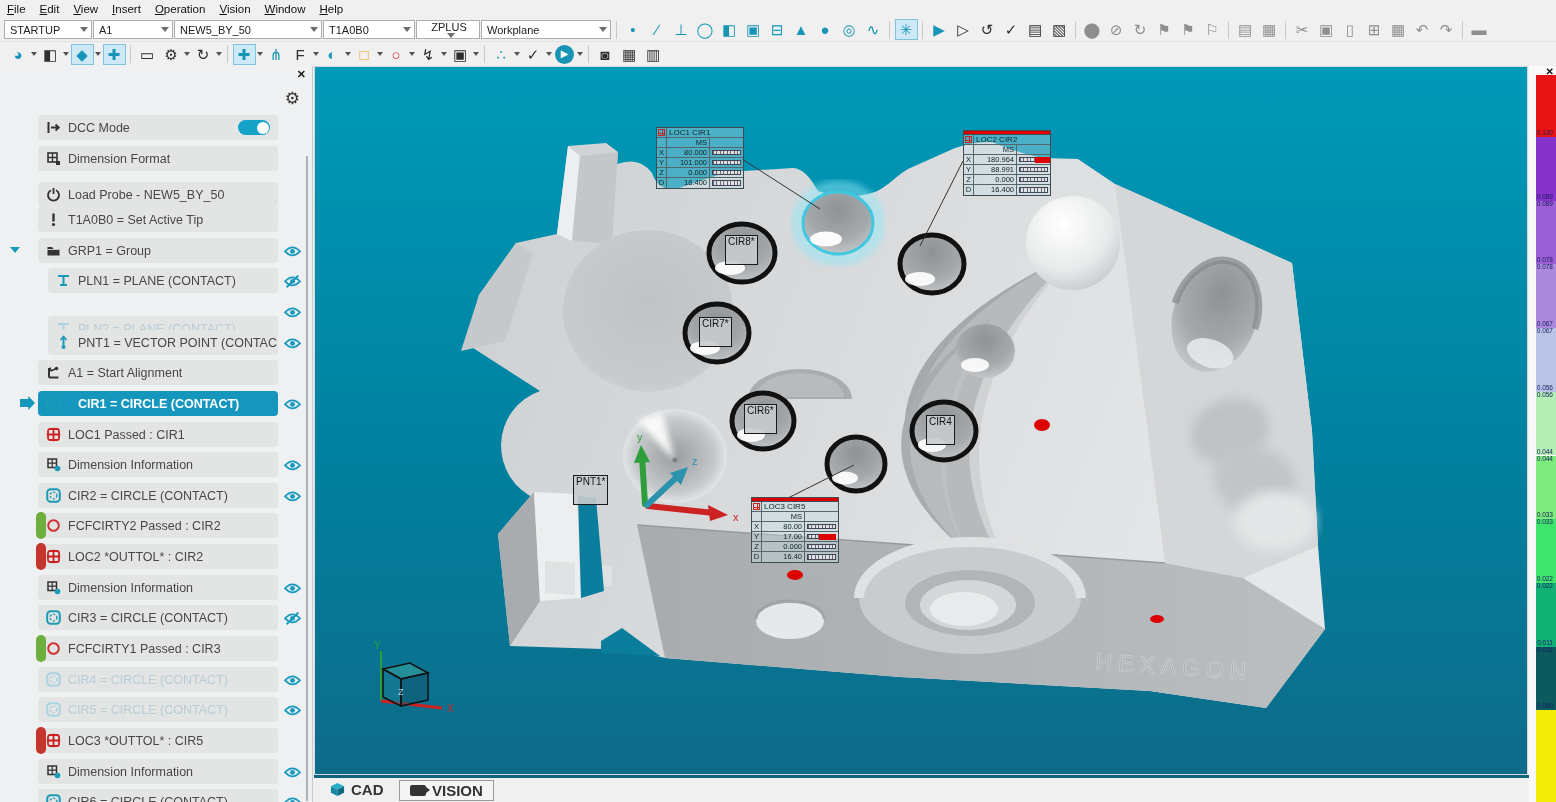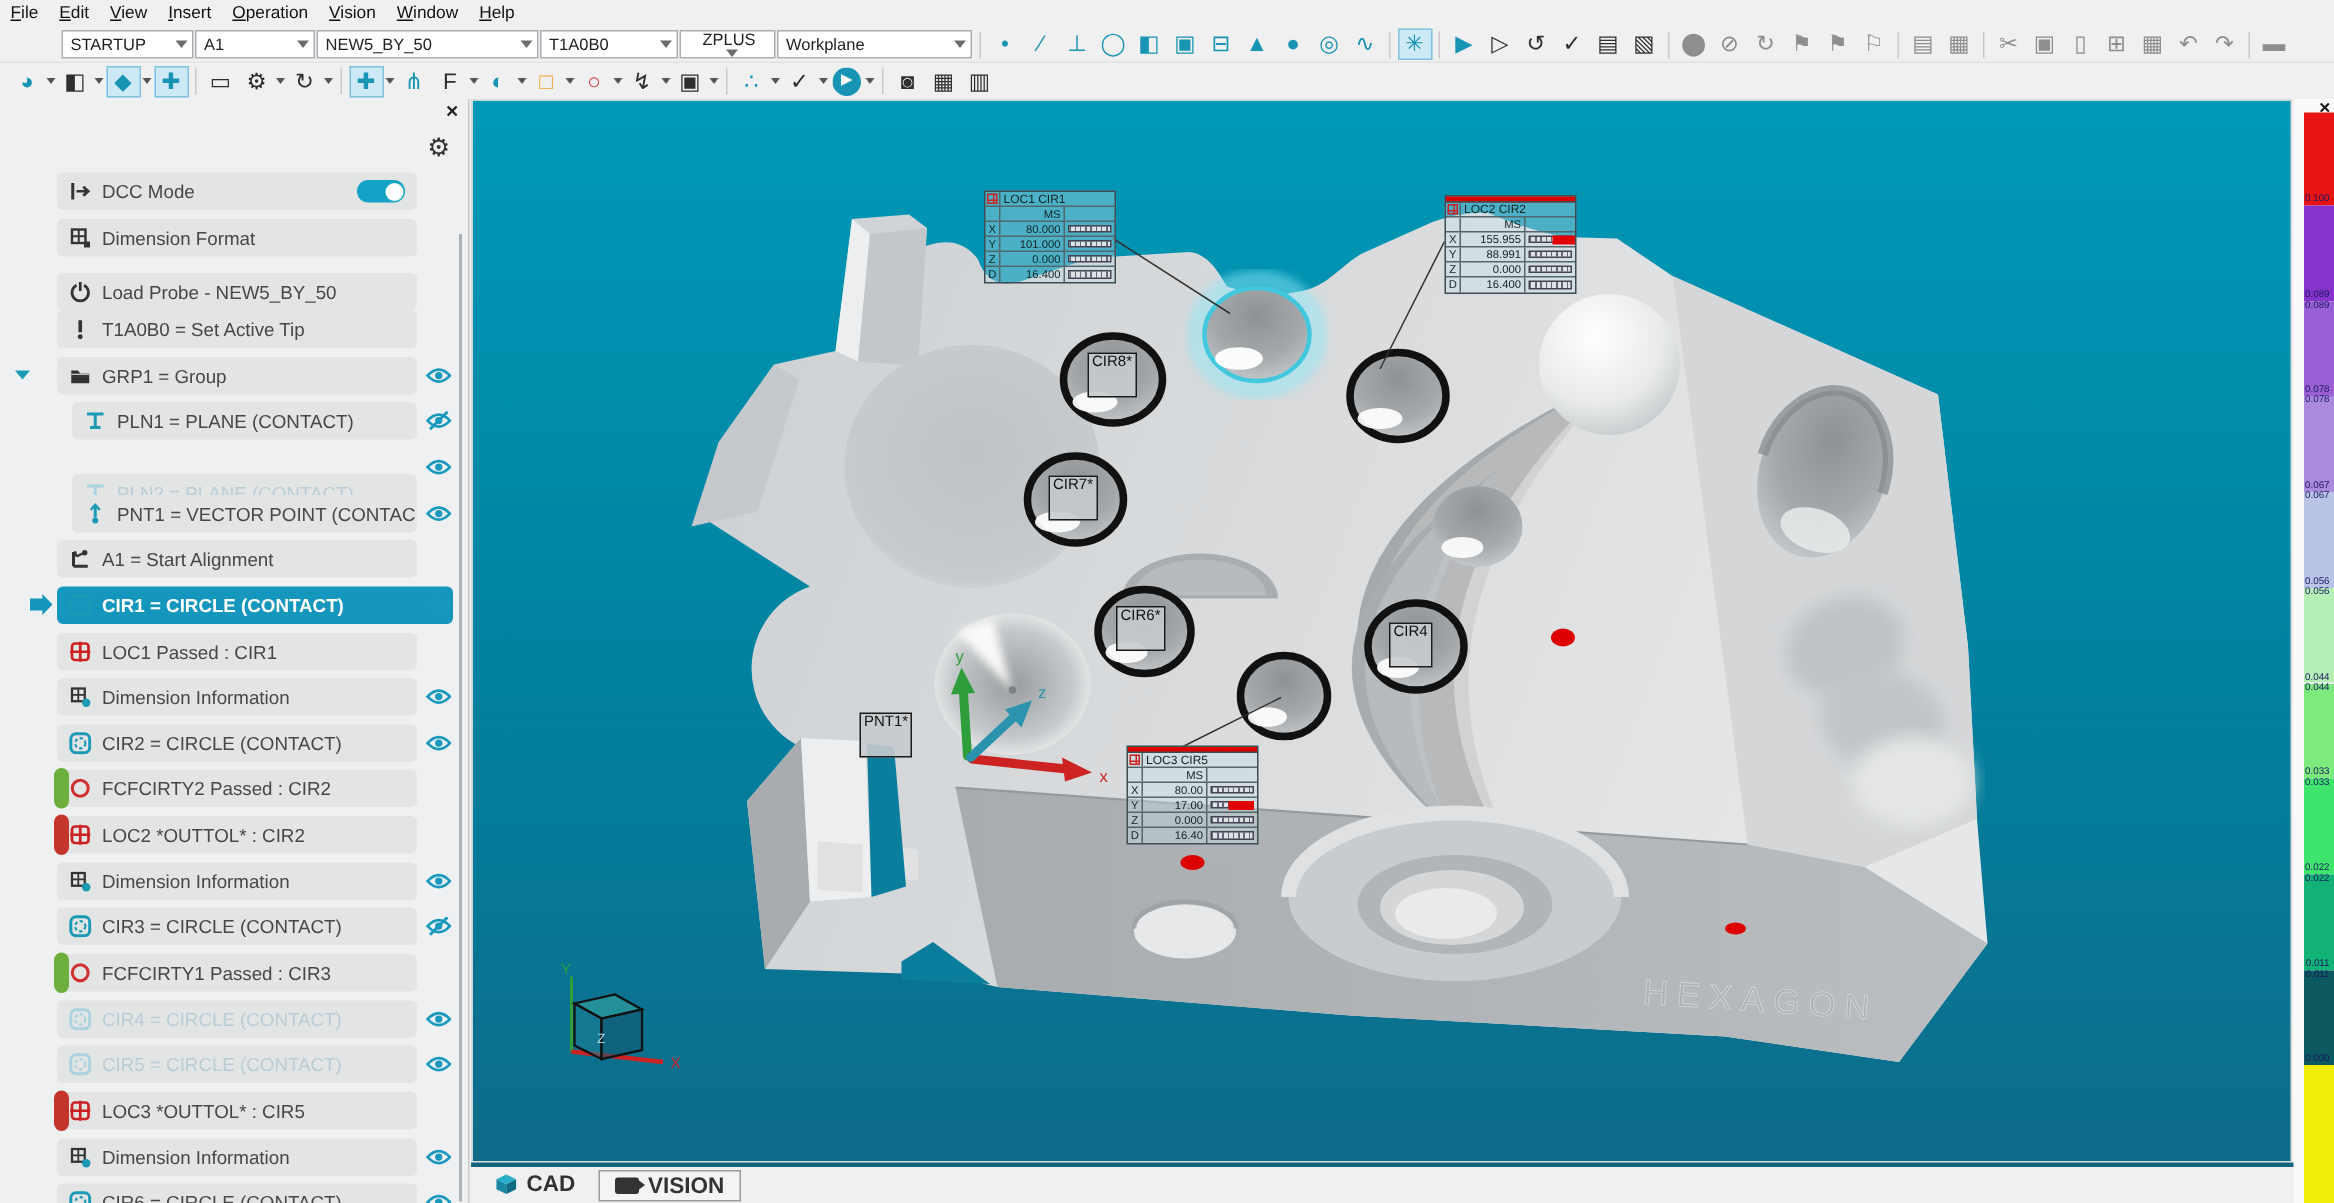--- a/index.html
+++ b/index.html
@@ -73,21 +73,21 @@
     <span class="menu-item"><u>F</u>ile</span>
     <span class="menu-item"><u>E</u>dit</span>
     <span class="menu-item"><u>V</u>iew</span>
     <span class="menu-item"><u>I</u>nsert</span>
     <span class="menu-item"><u>O</u>peration</span>
     <span class="menu-item"><u>V</u>ision</span>
     <span class="menu-item"><u>W</u>indow</span>
     <span class="menu-item"><u>H</u>elp</span>
   </div>
 <div id="toolbar1" style="padding-left: 4px;">
-    <div class="combo" style="width: 88px; margin-left: 37px;">
+    <div class="combo" style="width: 88px;">
       <span>STARTUP</span>
       <span class="chev"></span>
     </div>
     <div class="combo" style="width: 80px;">
       <span>A1</span>
       <span class="chev"></span>
     </div>
     <div class="combo" style="width: 148px;">
       <span>NEW5_BY_50</span>
       <span class="chev"></span>
@@ -273,21 +273,21 @@
           <circle cx="8" cy="6" r="2.3" fill="#1899bd"></circle>
         </svg></span>
       <div class="prow" style="top: 294px; left: 38px; width: 240px;">
         <span class="picon"><svg viewBox="0 0 15 15">
             <path d="M3,12.5 V3 M3,12.5 H12.5" stroke="#333" stroke-width="2" fill="none"></path>
             <path d="M5,6 L10,3.5 M5,6 L4,2.5" stroke="#333" stroke-width="1.5" fill="none"></path>
             <circle cx="10.5" cy="3.5" r="1.8" fill="#333"></circle>
           </svg></span>
         <span>A1 = Start Alignment</span>
       </div>
-      <div class="prow sel" style="top: 325px; left: 38px; width: 264px;">
+      <div class="prow sel" style="top: 325px; left: 38px; width: 240px; gap: 10px;">
         <span class="picon"><svg viewBox="0 0 15 15">
             <rect x="1.2" y="1.2" width="12.6" height="12.6" rx="3.5" fill="none" stroke="#1a9ab5" stroke-width="2"></rect>
             <circle cx="7.5" cy="7.5" r="3.4" fill="none" stroke="#1a9ab5" stroke-width="1.4" stroke-dasharray="2.2 1.6"></circle>
           </svg></span>
         <span>CIR1 = CIRCLE (CONTACT)</span>
       </div>
       <span class="peye" style="top: 331px; left: 284px;"><svg viewBox="0 0 16 12">
           <path d="M1,6 Q8,-1.5 15,6 Q8,13.5 1,6 Z" fill="none" stroke="#1899bd" stroke-width="1.7"></path>
           <circle cx="8" cy="6" r="2.3" fill="#1899bd"></circle>
         </svg></span>
@@ -650,21 +650,21 @@
           </div>
           <div class="ttitle">LOC2 CIR2</div>
         </div>
         <div class="trow">
           <div class="tlab"></div>
           <div class="tval">MS</div>
           <div class="tbar"></div>
         </div>
         <div class="trow">
           <div class="tlab">X</div>
-          <div class="tval">155.955</div>
+          <div class="tval">180.964</div>
           <div class="tbar">
             <span class="ticks"></span>
             <span class="red" style="left:55%;width:45%"></span>
           </div>
         </div>
         <div class="trow">
           <div class="tlab">Y</div>
           <div class="tval">88.991</div>
           <div class="tbar">
             <span class="ticks"></span>

